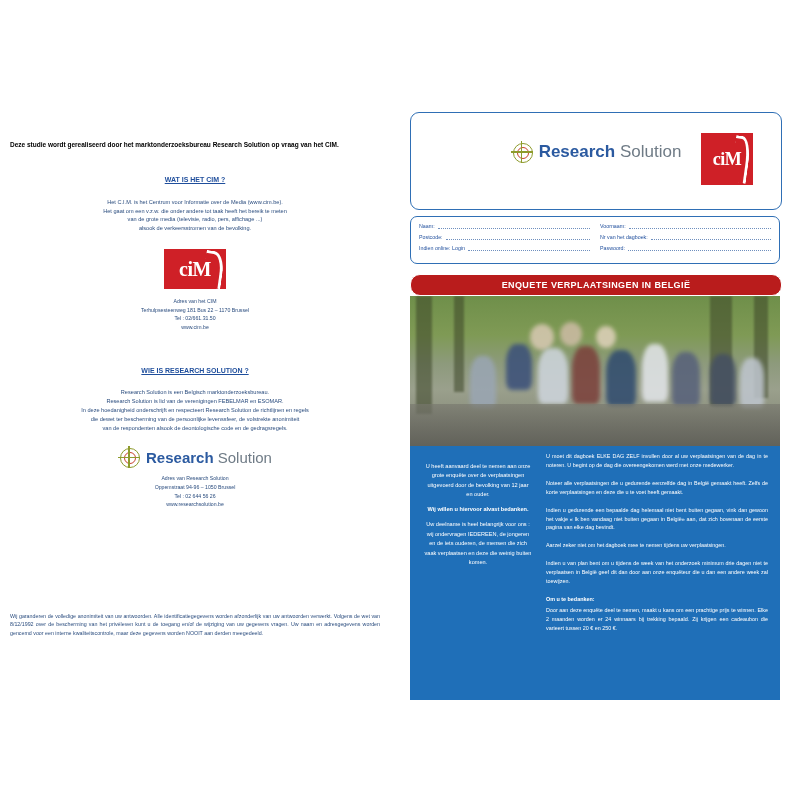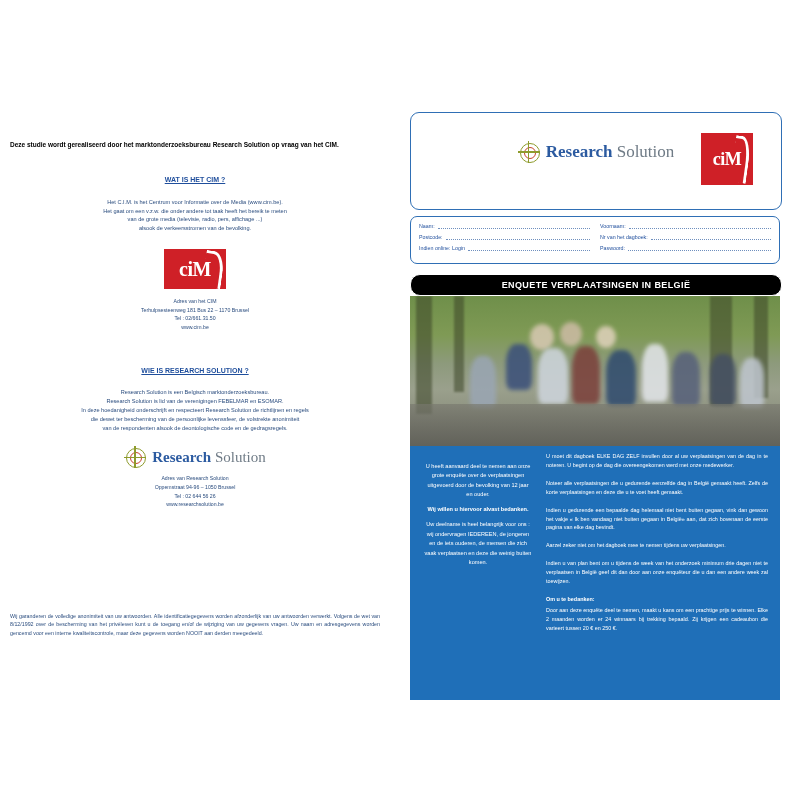--- a/index.html
+++ b/index.html
@@ -52,21 +52,21 @@
   .rs-logo{display:flex;align-items:center;justify-content:center;gap:6px;margin:14px 0 6px 0;}
   .rs-mark{width:22px;height:22px;position:relative;}
   .rs-mark .ring{
     position:absolute;left:2px;top:2px;width:18px;height:18px;border:1.6px solid #8e9b2c;border-radius:50%;
   }
   .rs-mark .ring2{
     position:absolute;left:6px;top:6px;width:10px;height:10px;border:1.4px solid #c8442f;border-radius:50%;
   }
   .rs-mark .hline{position:absolute;left:0;top:10.2px;width:22px;height:1.4px;background:#8e9b2c;}
   .rs-mark .vline{position:absolute;left:10.2px;top:0;width:1.4px;height:22px;background:#8e9b2c;}
-  .rs-word{font-size:15px;color:#2b5aa0;font-weight:bold;font-family:Liberation Serif, serif;}
+  .rs-word{font-size:15px;color:#2b5aa0;font-weight:bold;font-family:Liberation Sans, sans-serif;}
   .rs-word .light{color:#6f7b86;font-weight:normal;}
 
   .addr{text-align:center;font-size:5.2px;color:#2a4c7e;line-height:1.65;}
   .left-foot{
     position:absolute;left:10px;top:612px;width:370px;
     font-size:5.3px;line-height:1.6;color:#2a4c7e;text-align:justify;
   }
 
   
   .right{position:absolute;left:395px;top:0;width:400px;height:800px;}
@@ -94,21 +94,21 @@
     border:1px solid #2f6fb5;border-radius:7px;background:#fff;
     padding:5px 8px;box-sizing:border-box;
   }
   .frow{display:flex;font-size:5.3px;color:#1f4e9c;margin-bottom:4px;align-items:flex-end;}
   .fcell{display:flex;flex:1;align-items:flex-end;gap:3px;}
   .flab{white-space:nowrap;}
   .fdot{flex:1;border-bottom:1px dotted #6f8fbe;height:6px;}
 
   .band{
     position:absolute;left:15px;top:274px;width:370px;height:20px;
-    background:#000000;border-radius:10px;color:#fff;text-align:center;
+    background:#b91c1c;border-radius:10px;color:#fff;text-align:center;
     font-size:9px;font-weight:bold;line-height:20px;letter-spacing:.4px;
     border:1px solid #fff;
   }
 
   .photo{
     position:absolute;left:15px;top:296px;width:370px;height:150px;overflow:hidden;
     background:linear-gradient(180deg,#6f8f4a 0%, #7f9a55 26%, #8d9a7c 45%, #9aa08c 62%, #7d7f72 100%);
   }
   .photo .blur{position:absolute;border-radius:50%;filter:blur(2px);opacity:.85;}
   .photo .trunk{position:absolute;background:rgba(60,70,40,.55);filter:blur(1px);}

